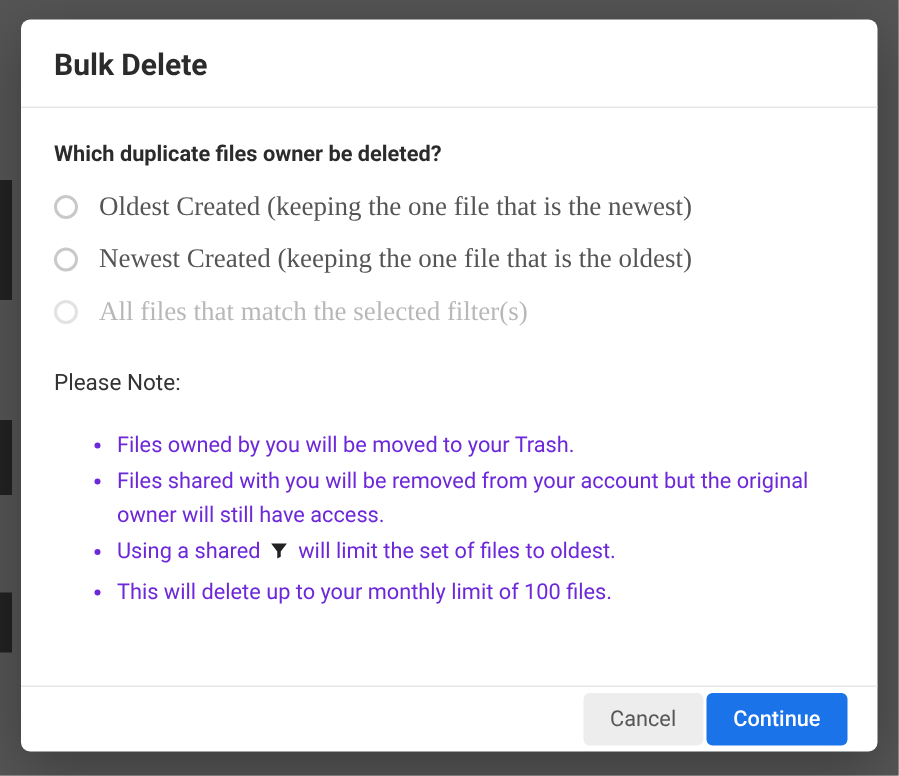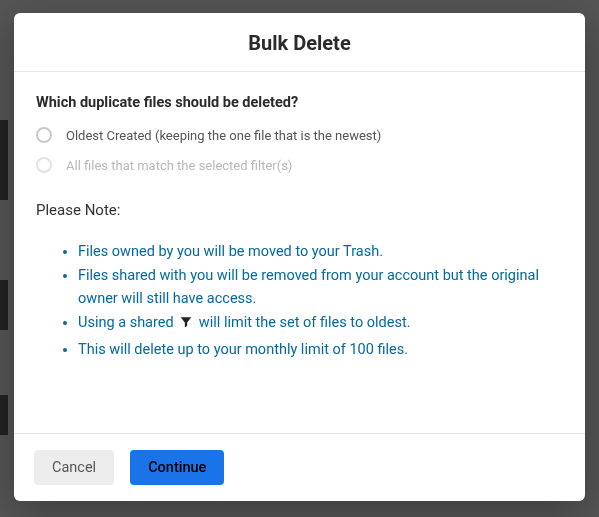--- a/index.html
+++ b/index.html
@@ -30,21 +30,20 @@
       bottom: 16px;
       background: #fff;
       border-radius: 6px;
       box-shadow: 0 10px 40px rgba(0,0,0,0.3);
       display: flex;
       flex-direction: column;
     }
     .modal-header {
       padding: 18px 22px 16px;
       border-bottom: 1px solid #e6e6e6;
-      text-align: center;
     }
     .modal-title {
       font-size: 20px;
       font-weight: 700;
       color: #2b2b2b;
     }
     .modal-body {
       padding: 22px 22px 10px;
       flex: 1;
       overflow: auto;
@@ -71,93 +70,98 @@
       width: 16px;
       height: 16px;
       border: 2px solid #c9c9c9;
       border-radius: 50%;
       flex-shrink: 0;
     }
     .radio-row.disabled .radio-circle {
       border-color: #e2e2e2;
     }
     .radio-label {
-      font-size: 13px;
+      font-size: 18px;
       color: #555;
+      font-family: Liberation Serif, serif;
     }
     .radio-row.disabled .radio-label {
       color: #b8b8b8;
     }
     .note-heading {
       font-size: 15px;
       color: #333;
       margin-top: 28px;
       margin-bottom: 22px;
     }
     .notes-list {
       padding-left: 42px;
       font-size: 14.5px;
-      color: #0369a1;
+      color: #6d28d9;
       line-height: 1.55;
     }
     .notes-list li {
       margin-bottom: 2px;
     }
     .filter-icon {
       display: inline-block;
       vertical-align: -2px;
       margin: 0 2px;
     }
     .modal-footer {
       border-top: 1px solid #e6e6e6;
-      padding: 16px 20px;
+      padding: 4px 20px;
       display: flex;
-      justify-content: flex-start;
-      gap: 16px;
+      justify-content: flex-end;
+      gap: 2px;
     }
     .btn {
       font-size: 14.5px;
       padding: 9px 18px;
       border-radius: 4px;
       border: none;
       cursor: pointer;
       font-family: inherit;
     }
     .btn-cancel {
       background: #ededed;
       color: #575757;
     }
     .btn-primary {
       background: #1a73e8;
-      color: #000000;
+      color: #ffffff;
       font-weight: 500;
     }
   </style>
 </head>
 <body>
 
 <div class="bg-blur">
   <div class="bg-strip" style="top:120px;height:80px"></div>
   <div class="bg-strip" style="top:280px;height:50px"></div>
   <div class="bg-strip" style="top:395px;height:40px"></div>
 </div>
 
 <div class="modal">
   <div class="modal-header">
     <div class="modal-title">Bulk Delete</div>
   </div>
 
   <div class="modal-body">
-    <div class="question">Which duplicate files should be deleted?</div>
+    <div class="question">Which duplicate files owner be deleted?</div>
 
     <div class="radio-row">
       <div class="radio-circle"></div>
       <div class="radio-label">Oldest Created (keeping the one file that is the newest)</div>
     </div>
 
+    <div class="radio-row">
+      <div class="radio-circle"></div>
+      <div class="radio-label">Newest Created (keeping the one file that is the oldest)</div>
+    </div>
 
     <div class="radio-row disabled">
       <div class="radio-circle"></div>
       <div class="radio-label">All files that match the selected filter(s)</div>
     </div>
 
     <div class="note-heading">Please Note:</div>
 
     <ul class="notes-list">
       <li>Files owned by you will be moved to your Trash.</li>

